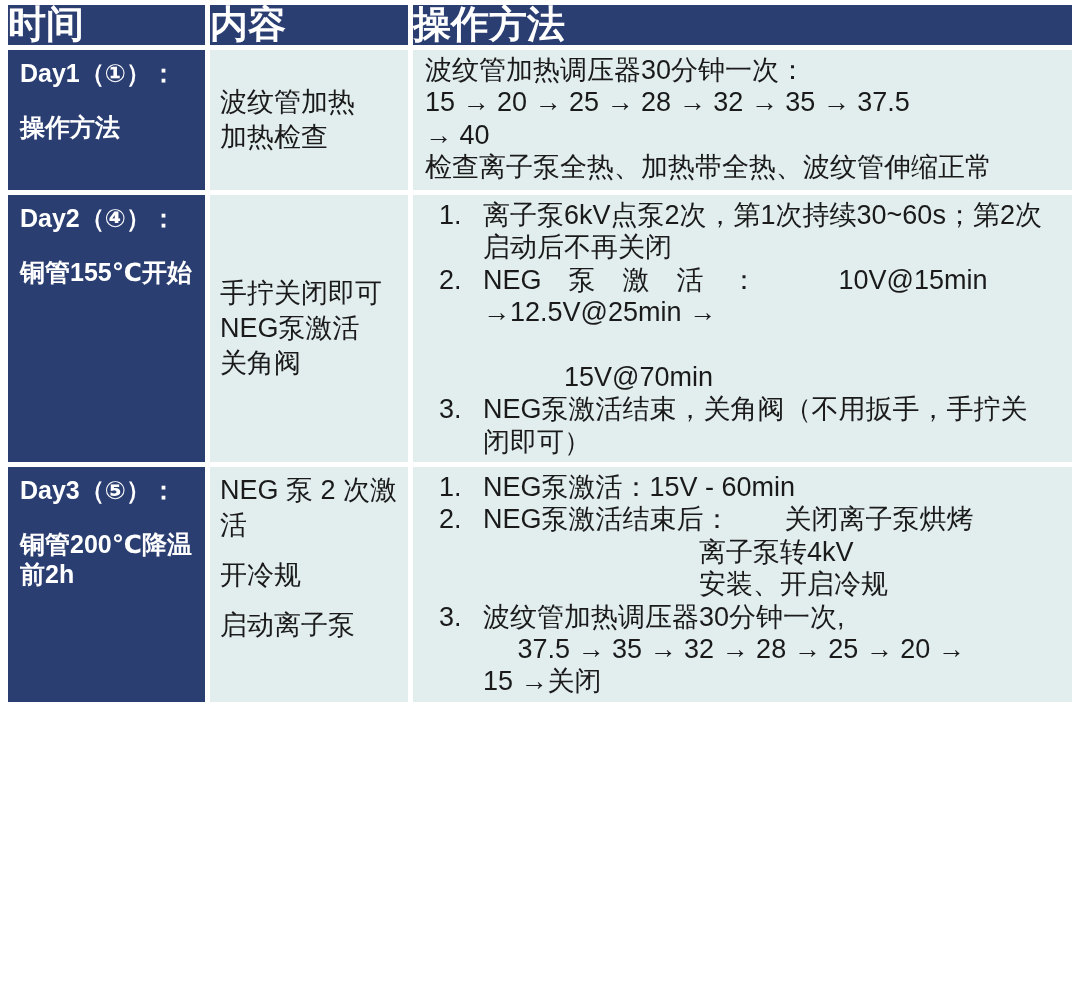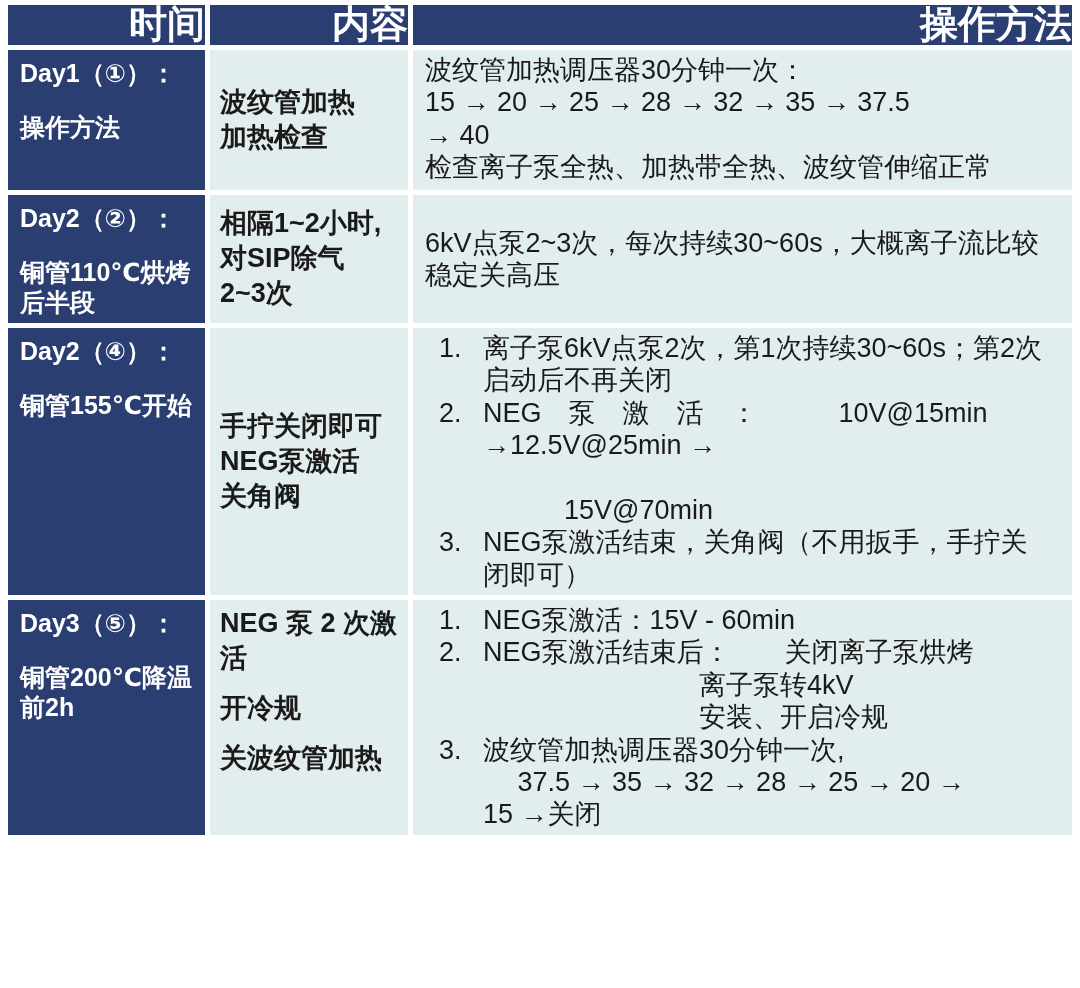--- a/index.html
+++ b/index.html
@@ -1,24 +1,24 @@
 <!DOCTYPE html>
 <html><head>
 <meta charset="utf-8">
 <style>
   html,body{margin:0;padding:0;background:#ffffff;}
   body{width:1080px;height:988px;font-family:"Liberation Sans","DejaVu Sans",sans-serif;color:#1a1a1a;}
   table.proc{border-collapse:separate;border-spacing:5px;table-layout:fixed;width:1074px;margin:0 auto;}
   col.c-time{width:197px;}
   col.c-content{width:198px;}
-  th{background:#2b3e72;color:#ffffff;font-weight:bold;font-size:38px;text-align:right;padding:0;height:26px;line-height:1.05;}
+  th{background:#2b3e72;color:#ffffff;font-weight:bold;font-size:38px;text-align:left;padding:0;height:26px;line-height:1.05;}
   td{padding:0;}
   td.time-cell{background:#2b3e72;color:#ffffff;font-weight:bold;font-size:25px;line-height:1.2;vertical-align:top;padding:8px 8px 6px 12px;text-align:left;}
   .time-desc{margin-top:24px;}
-  td.content-cell{background:#e2edee;font-size:27px;line-height:1.3;padding:6px 10px;font-weight:bold;}
+  td.content-cell{background:#e2edee;font-size:27px;line-height:1.3;padding:6px 10px;}
   td.operation-cell{background:#e2edee;font-size:27px;line-height:1.2;padding:4px 22px 4px 12px;}
   .valign-middle{vertical-align:middle;}
   .valign-top{vertical-align:top;}
   .content-line{white-space:pre-wrap;}
   .content-cell.spaced .content-line{margin-bottom:15px;}
   .content-cell.spaced .content-line:last-child{margin-bottom:0;}
   .op-line{white-space:pre-wrap;}
   .op-item{display:flex;align-items:flex-start;}
   .op-num{flex:0 0 58px;padding-left:14px;box-sizing:border-box;}
   .op-txt{flex:1;white-space:pre-wrap;}
@@ -50,34 +50,20 @@
           <div class="content-line">波纹管加热</div>
           <div class="content-line">加热检查</div>
         </td>
         <td class="operation-cell valign-top">
           <div class="op-line">波纹管加热调压器30分钟一次：</div>
           <div class="op-line">15 → 20 → 25 → 28 → 32 → 35 → 37.5</div>
           <div class="op-line">→ 40</div>
           <div class="op-line">检查离子泵全热、加热带全热、波纹管伸缩正常</div>
         </td>
       </tr>
-      <tr class="body-row r1">
-        <td class="time-cell">
-          <div class="time-title">Day2（②）：</div>
-          <div class="time-desc">铜管110℃烘烤后半段</div>
-        </td>
-        <td class="content-cell valign-middle">
-          <div class="content-line">相隔1~2小时,</div>
-          <div class="content-line">对SIP除气</div>
-          <div class="content-line">2~3次</div>
-        </td>
-        <td class="operation-cell valign-middle">
-          <div class="op-line">6kV点泵2~3次，每次持续30~60s，大概离子流比较稳定关高压</div>
-        </td>
-      </tr>
       <tr class="body-row r3">
         <td class="time-cell">
           <div class="time-title">Day2（④）：</div>
           <div class="time-desc">铜管155℃开始</div>
         </td>
         <td class="content-cell valign-middle">
           <div class="content-line">手拧关闭即可</div>
           <div class="content-line">NEG泵激活</div>
           <div class="content-line">关角阀</div>
         </td>
@@ -100,21 +86,21 @@
         </td>
       </tr>
       <tr class="body-row r4">
         <td class="time-cell">
           <div class="time-title">Day3（⑤）：</div>
           <div class="time-desc">铜管200℃降温前2h</div>
         </td>
         <td class="content-cell valign-top spaced">
           <div class="content-line">NEG 泵 2 次激活</div>
           <div class="content-line">开冷规</div>
-          <div class="content-line">关波纹管加热</div>
+          <div class="content-line">启动离子泵</div>
         </td>
         <td class="operation-cell valign-top">
           <div class="op-item">
             <span class="op-num">1.</span>
             <div class="op-txt">NEG泵激活：15V - 60min</div>
           </div>
           <div class="op-item">
             <span class="op-num">2.</span>
             <div class="op-txt">NEG泵激活结束后：　　关闭离子泵烘烤
 　　　　　　　　离子泵转4kV

